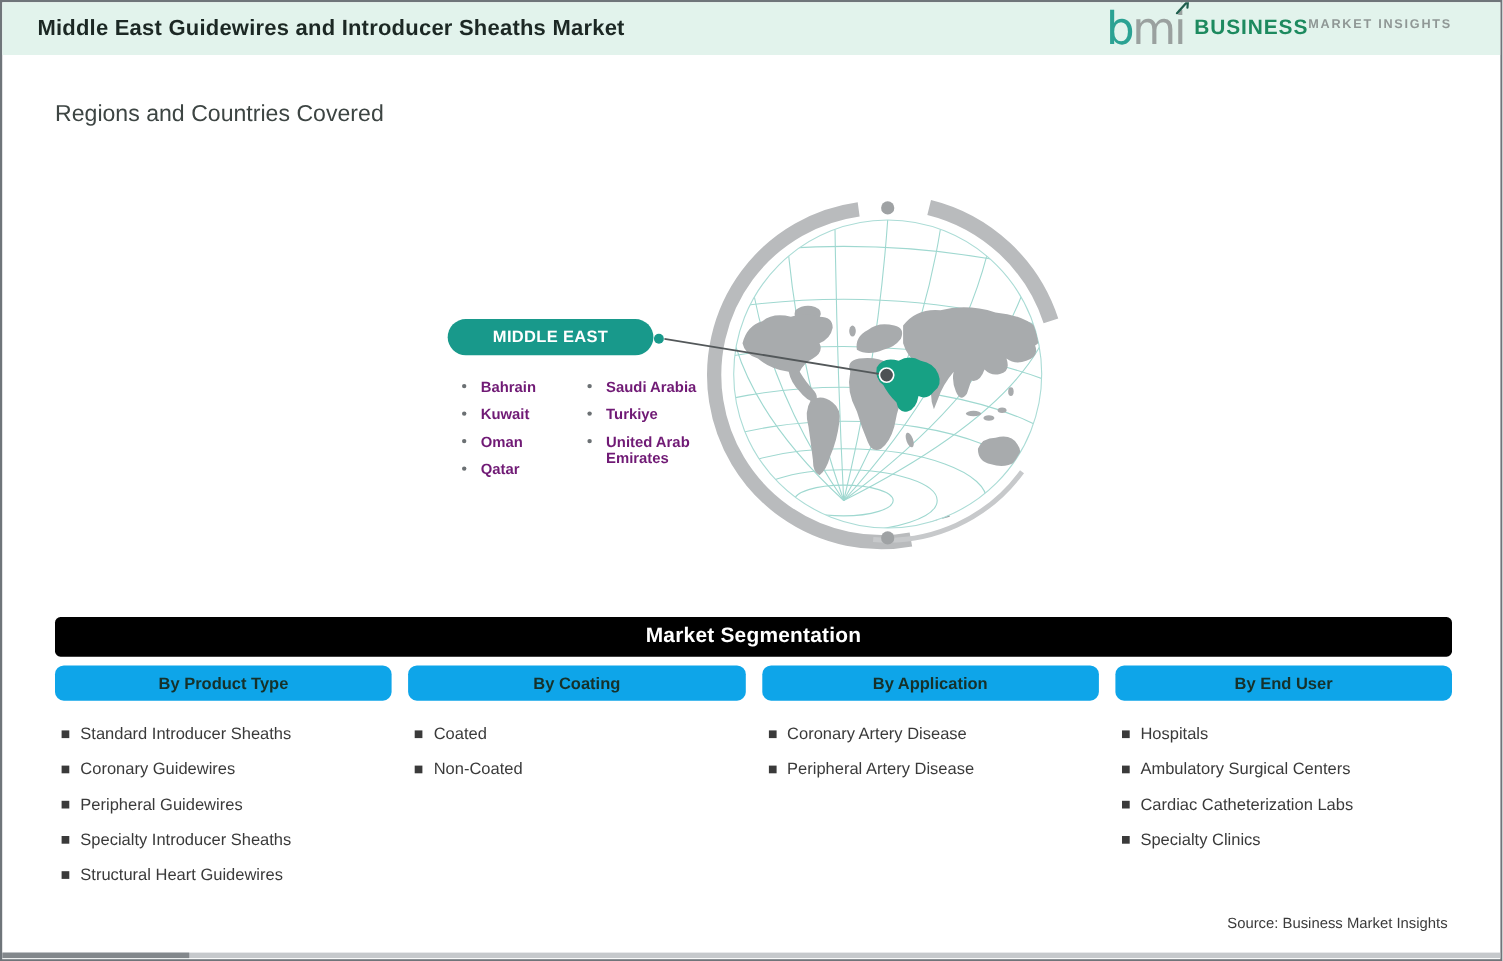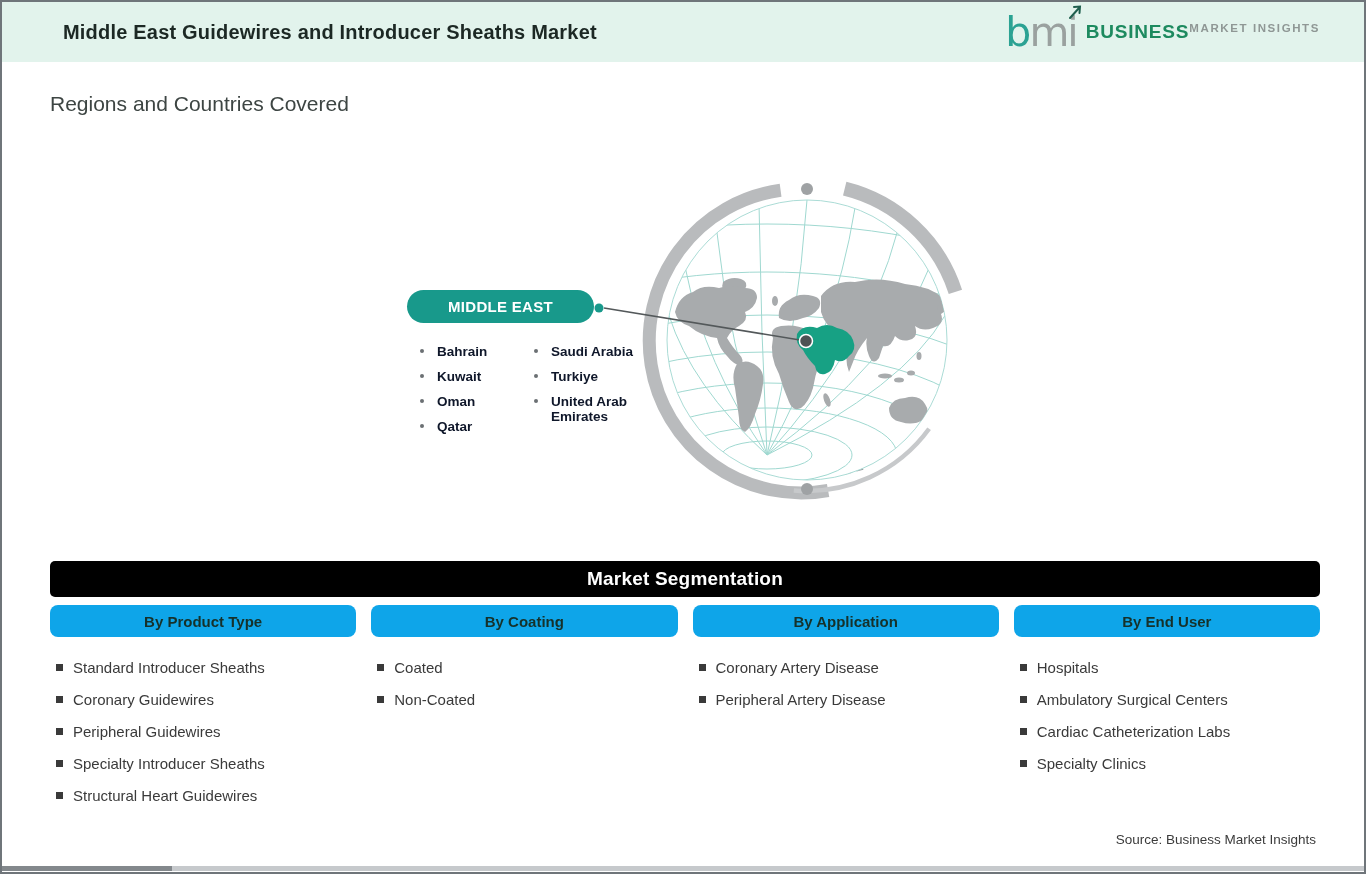--- a/index.html
+++ b/index.html
@@ -3,23 +3,23 @@
 <meta charset="utf-8">
 <style>
   * { margin:0; padding:0; box-sizing:border-box; }
   html,body { width:1366px; height:874px; font-family:"Liberation Sans", sans-serif; background:#fff; }
   .page {
     position:relative; width:1366px; height:874px;
     border:2px solid #6f757a; background:#ffffff; overflow:hidden;
   }
   
   .header {
-    position:absolute; left:0; right:0; top:0; height:60px;
+    position:absolute; left:0; right:0; top:0; height:48px;
     background:#e2f3ec; display:flex; align-items:center; justify-content:space-between;
-    padding:0 44px 0 61px;
+    padding:0 44px 0 32px;
   }
   .header-title { font-size:20px; font-weight:700; color:#1c2824; letter-spacing:.2px; }
   .logo { display:flex; align-items:center; gap:9px; }
   .logo-mark { position:relative; display:flex; align-items:flex-end; line-height:1;
     font-family:"DejaVu Sans", sans-serif; font-size:41px; font-weight:400; letter-spacing:-2px; }
   .logo-b { color:#2ba293; }
   .logo-m { color:#9aa19f; }
   .logo-i { color:#9aa19f; }
   .logo-arrow { position:absolute; right:-7px; top:-8px; }
   .logo-text { display:flex; flex-direction:row; line-height:1.05; }
@@ -34,21 +34,21 @@
     display:flex; align-items:center; justify-content:center;
     font-size:15px; font-weight:700; letter-spacing:.3px;
     z-index:5;
   }
   .countries { position:absolute; left:405px; top:342px; display:flex; gap:16px; z-index:5; }
   .country-col { list-style:none; }
   .country-col.col1 { width:98px; }
   .country-col.col2 { width:118px; }
   .country-col li {
     display:flex; align-items:flex-start; margin-bottom:10px;
-    font-size:13.5px; font-weight:700; color:#0f172a; line-height:15px;
+    font-size:13.5px; font-weight:700; color:#701a75; line-height:15px;
   }
   .country-col li::before {
     content:""; width:4px; height:4px; border-radius:50%; background:#6b7073;
     margin:5px 13px 0 13px; flex:0 0 auto;
   }
   .country-col li span { max-width:86px; display:inline-block; }
   
   .globe-wrap { position:absolute; left:625px; top:178px; width:360px; height:332px; z-index:1; }
   .connector-wrap { position:absolute; left:590px; top:294px; width:230px; height:60px; z-index:4; }
   

